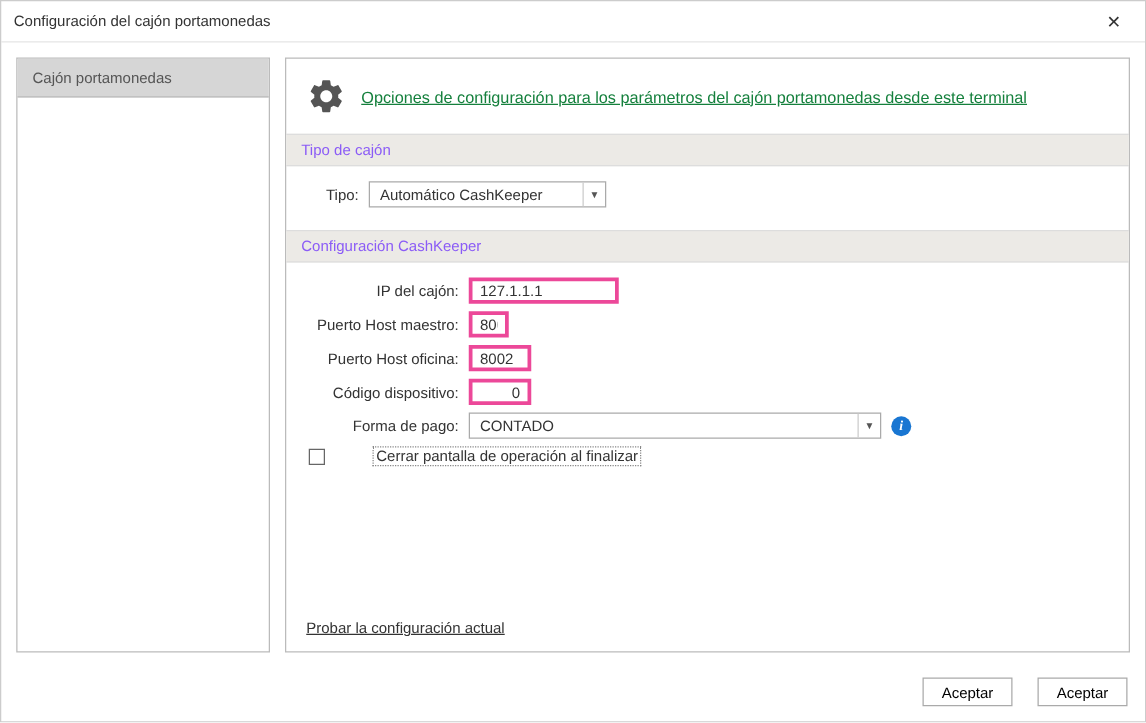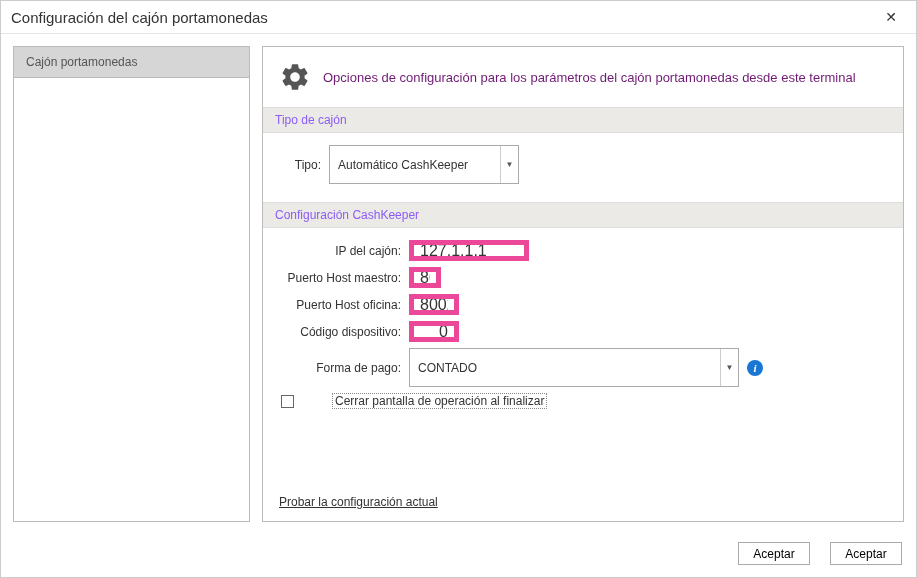--- a/index.html
+++ b/index.html
@@ -24,41 +24,41 @@
       border: 1px solid #ccc;
     }
     .titlebar {
       display: flex;
       justify-content: space-between;
       align-items: center;
       padding: 6px 10px;
       border-bottom: 1px solid #e5e5e5;
     }
     .titlebar-text {
-      font-size: 15px;
+      font-size: 12px;
     }
     .close-btn {
       width: 30px;
       height: 20px;
       display: flex;
       align-items: center;
       justify-content: center;
       cursor: pointer;
       font-size: 14px;
       color: #333;
     }
     .content {
       flex: 1;
       display: flex;
       padding: 12px;
       gap: 12px;
       overflow: hidden;
     }
     .sidebar {
-      width: 237px;
+      width: 203px;
       border: 1px solid #bbb;
       background: #fff;
     }
     .sidebar-item {
       padding: 8px 12px;
       background: #d6d6d6;
       color: #555;
       cursor: pointer;
       border-bottom: 1px solid #bbb;
     }
@@ -77,21 +77,22 @@
       gap: 12px;
       padding: 14px 16px 14px 16px;
     }
     .gear-icon {
       width: 32px;
       height: 32px;
       flex-shrink: 0;
     }
     .header-text {
       font-size: 13px;
-      color: #701a75;
+      color: #15803d;
+      text-decoration: underline;
     }
     .section {
       margin: 0;
     }
     .section-header {
       background: #eceae6;
       padding: 5px 12px;
       font-size: 12px;
       color: #8b5cf6;
       border-top: 1px solid #ddd;
@@ -110,43 +111,43 @@
       width: 120px;
       color: #333;
       text-align: right;
     }
     .dropdown {
       position: relative;
       display: inline-flex;
       align-items: center;
       border: 1px solid #aaa;
       background: #fff;
-      height: 39px;
+      height: 21px;
     }
     .dropdown-value {
       padding: 0 8px;
       flex: 1;
     }
     .dropdown-arrow {
       width: 18px;
       height: 100%;
       display: flex;
       align-items: center;
       justify-content: center;
       border-left: 1px solid #ccc;
       font-size: 8px;
       color: #555;
       cursor: pointer;
     }
     .text-input {
-      border: 5px solid #ec4899;
+      border: 3px solid #ec4899;
       height: 21px;
       padding: 0 6px;
       font-family: inherit;
-      font-size: 16px;
+      font-size: 12px;
       color: #333;
     }
     .text-input.num {
       text-align: right;
     }
     .info-icon {
       width: 16px;
       height: 16px;
       border-radius: 50%;
       background: #1976d2;

